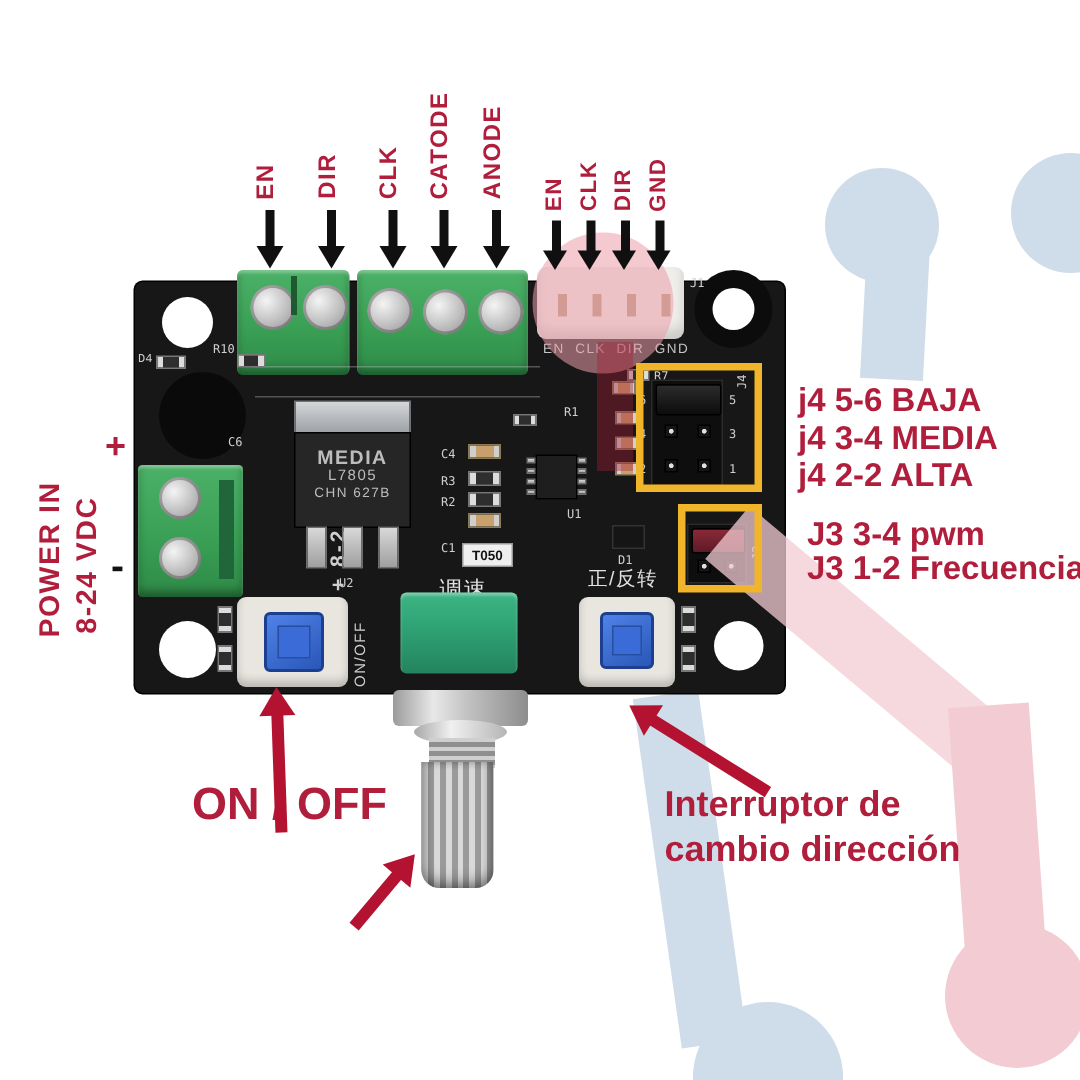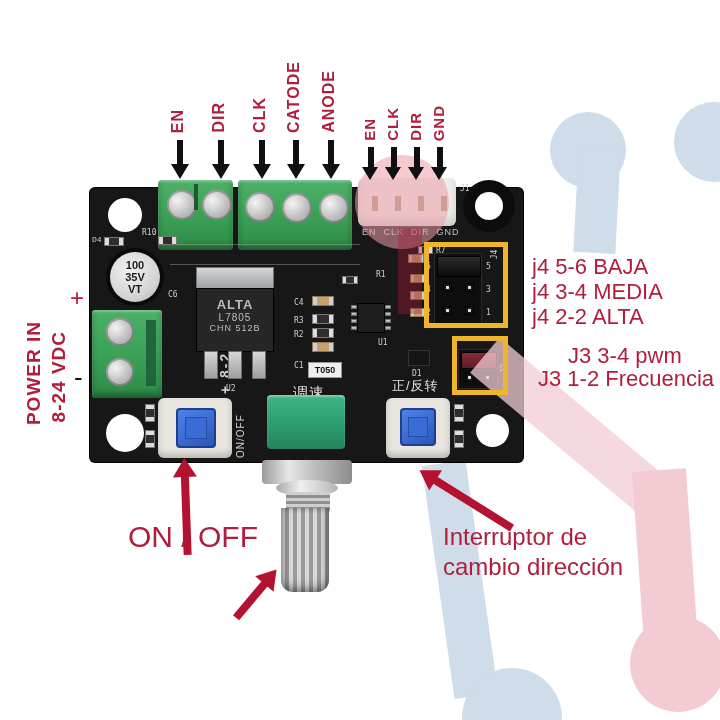--- a/index.html
+++ b/index.html
@@ -21,21 +21,21 @@
   .screw{position:absolute;border-radius:50%;background:radial-gradient(circle at 35% 35%,#f4f4f4,#c2c2c2 50%,#8e8e8e);box-shadow:inset 0 0 0 2px rgba(0,0,0,.25);}
   .tblock{position:absolute;background:linear-gradient(180deg,#4cb168 0%,#3aa055 55%,#2e8a47 100%);border-radius:4px;box-shadow:inset 0 2px 2px rgba(255,255,255,.3), inset 0 -4px 6px rgba(0,0,0,.35);}
   .silk{position:absolute;color:#d9d9d9;font-size:12px;letter-spacing:1px;white-space:pre;}
   .sslabel{position:absolute;color:#cfcfcf;font-size:8px;font-family:"DejaVu Sans Mono",monospace;white-space:nowrap;}
   .smd{position:absolute;background:linear-gradient(90deg,#dcdcdc 22%,#2e2e2e 22%,#2e2e2e 78%,#dcdcdc 78%);border:1px solid #777;}
   .smd.tan{background:linear-gradient(90deg,#cfcfcf 20%,#c7a06d 20%,#c7a06d 80%,#cfcfcf 80%);border:1px solid #8a7a55;}
   .vlabel{position:absolute;writing-mode:vertical-rl;transform:rotate(180deg);color:var(--red);font-weight:700;letter-spacing:1px;line-height:1;}
   .vsilk{position:absolute;writing-mode:vertical-rl;transform:rotate(180deg);color:#cfcfcf;line-height:1;}
   .bshaft{position:absolute;background:#101010;}
   .bhead{position:absolute;width:0;height:0;border-left:9px solid transparent;border-right:9px solid transparent;border-top:15px solid #101010;}
-  .note{position:absolute;color:var(--red);font-weight:400;white-space:nowrap;}
+  .note{position:absolute;color:var(--red);font-weight:700;white-space:nowrap;}
   .rwrap{position:absolute;}
   .rhead{position:absolute;width:0;height:0;border-left:12px solid transparent;border-right:12px solid transparent;border-bottom:19px solid var(--arrow);}
   .rshaft{position:absolute;background:var(--arrow);}
   .ybox{position:absolute;border:5px solid var(--yellow);}
   .hpin{position:absolute;width:9px;height:9px;background:radial-gradient(#e0e0e0 28%,#151515 36%);border:1px solid #000;}
   .jcap{position:absolute;background:linear-gradient(180deg,#2c2c2c,#0c0c0c);border:1px solid #000;border-radius:2px;}
   .legs{position:absolute;background:linear-gradient(180deg,#d8d8d8,#9f9f9f);border:1px solid #6d6d6d;}
 </style>
 </head>
 <body>
@@ -73,44 +73,39 @@
       <div class="abs" style="left:60px;top:18px;width:6px;height:15px;background:#b39a7d;"></div>
       <div class="abs" style="left:83px;top:18px;width:6px;height:15px;background:#b39a7d;"></div>
     </div>
     <span class="sslabel" style="left:370px;top:-4px;">J1</span>
 
     <div class="abs" style="left:80px;top:56px;width:190px;height:1px;background:rgba(200,200,200,.35);"></div>
     <div class="abs" style="left:80px;top:76px;width:190px;height:1px;background:rgba(200,200,200,.35);"></div>
     <span class="silk" style="left:272px;top:39px;font-size:9px;letter-spacing:1px;color:#c4c4c4;">EN  CLK  DIR  GND</span>
 
     <div class="abs" style="left:16px;top:60px;width:58px;height:58px;border-radius:50%;background:#0a0a0a;"></div>
-    <div class="abs" style="left:20px;top:64px;width:50px;height:50px;border-radius:50%;background:radial-gradient(circle at 40% 35%,#f2f2f2,#d2d2d2 65%,#a9a9a9);color:#1a1a1a;font-size:11px;font-weight:700;text-align:center;line-height:12px;padding-top:7px;font-family:'Liberation Sans',sans-serif;">
-      <div>100</div>
-      <div>35V</div>
-      <div>VT</div>
-    </div>
-    <span class="sslabel" style="left:62px;top:102px;margin-left:16px;">C6</span>
+    <span class="sslabel" style="left:62px;top:102px;">C6</span>
 
     <span class="sslabel" style="left:2px;top:47px;font-family:Liberation Mono, monospace;">D4</span>
     <div class="smd" style="left:14px;top:49px;width:20px;height:9px;"></div>
     <span class="sslabel" style="left:52px;top:40px;">R10</span>
     <div class="smd" style="left:68px;top:48px;width:19px;height:9px;"></div>
 
     <div class="tblock" style="left:2px;top:122px;width:70px;height:88px;border-radius:3px;">
       <div class="screw" style="left:14px;top:8px;width:28px;height:28px;"></div>
       <div class="screw" style="left:14px;top:48px;width:28px;height:28px;"></div>
       <div class="abs" style="left:54px;top:10px;width:10px;height:66px;background:#20663a;"></div>
     </div>
     <span class="vsilk" style="left:128px;top:122px;height:84px;font-size:14px;font-weight:700;letter-spacing:2px;">+ 8-24V -</span>
 
     <div class="abs" style="left:106px;top:79px;width:78px;height:22px;background:linear-gradient(180deg,#d4d6d8,#9ea2a6);border:1px solid #6f7377;"></div>
     <div class="abs" style="left:106px;top:100px;width:78px;height:64px;background:#262626;border:1px solid #000;color:#bdbdbd;text-align:center;font-family:'Liberation Sans',sans-serif;">
-      <div style="font-size:13px;font-weight:700;margin-top:8px;letter-spacing:1px;">ALTA</div>
+      <div style="font-size:13px;font-weight:700;margin-top:8px;letter-spacing:1px;">MEDIA</div>
       <div style="font-size:10px;letter-spacing:1px;">L7805</div>
-      <div style="font-size:9px;letter-spacing:1px;">CHN 512B</div>
+      <div style="font-size:9px;letter-spacing:1px;">CHN 627B</div>
     </div>
     <div class="legs" style="left:114px;top:163px;width:14px;height:28px;"></div>
     <div class="legs" style="left:138px;top:163px;width:14px;height:28px;"></div>
     <div class="legs" style="left:162px;top:163px;width:14px;height:28px;"></div>
     <span class="sslabel" style="left:136px;top:196px;">U2</span>
 
     <span class="sslabel" style="left:204px;top:110px;">C4</span>
     <div class="smd tan" style="left:222px;top:108px;width:22px;height:10px;"></div>
     <span class="sslabel" style="left:204px;top:128px;">R3</span>
     <div class="smd" style="left:222px;top:126px;width:22px;height:10px;"></div>
@@ -234,21 +229,21 @@
   <div class="bhead" style="left:431px;top:167px;border-left-width:8px;border-right-width:8px;border-top-width:13px;"></div>
 
   <span class="vlabel" style="left:24px;bottom:295px;font-size:19px;">POWER IN</span>
   <span class="vlabel" style="left:49px;bottom:298px;font-size:19px;">8-24 VDC</span>
   <span class="note" style="left:70px;top:284px;font-size:24px;">+</span>
   <span class="note" style="left:74px;top:362px;font-size:26px;color:#111;">-</span>
 
   <span class="note" style="left:532px;top:254px;font-size:22px;">j4 5-6 BAJA</span>
   <span class="note" style="left:532px;top:279px;font-size:22px;">j4 3-4 MEDIA</span>
   <span class="note" style="left:532px;top:304px;font-size:22px;">j4 2-2 ALTA</span>
-  <span class="note" style="left:538px;top:343px;font-size:22px;margin-left:30px;">J3 3-4 pwm</span>
+  <span class="note" style="left:538px;top:343px;font-size:22px;">J3 3-4 pwm</span>
   <span class="note" style="left:538px;top:366px;font-size:22px;">J3 1-2 Frecuencia</span>
 
   <span class="note" style="left:128px;top:520px;font-size:30px;">ON / OFF</span>
   <span class="note" style="left:443px;top:553px;font-size:24px;">cambio dirección</span>
   <span class="note" style="left:443px;top:523px;font-size:24px;">Interruptor de</span>
 
   <div class="rwrap" style="left:172px;top:458px;width:28px;height:100px;transform:rotate(-2deg);">
     <div class="rhead" style="left:2px;top:0;"></div>
     <div class="rshaft" style="left:10px;top:17px;width:8px;height:80px;"></div>
   </div>

